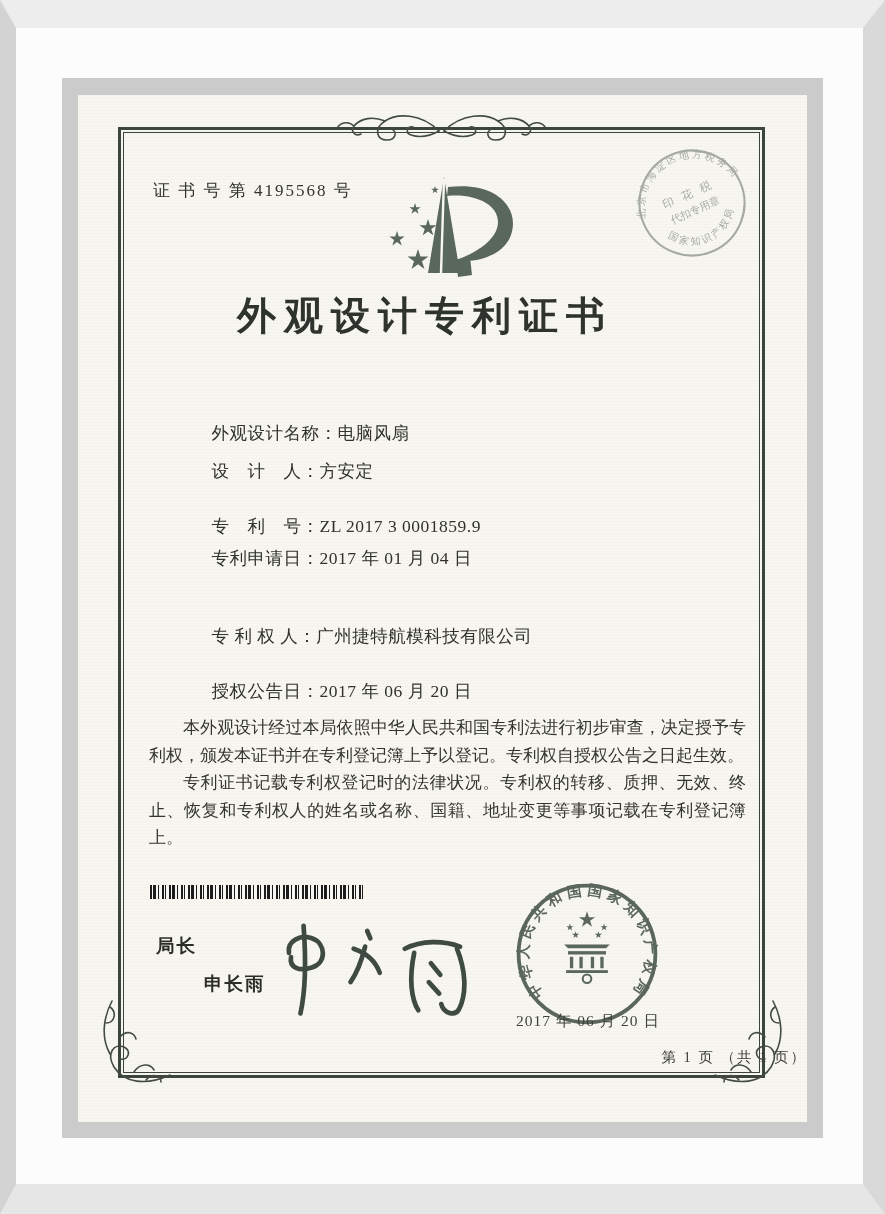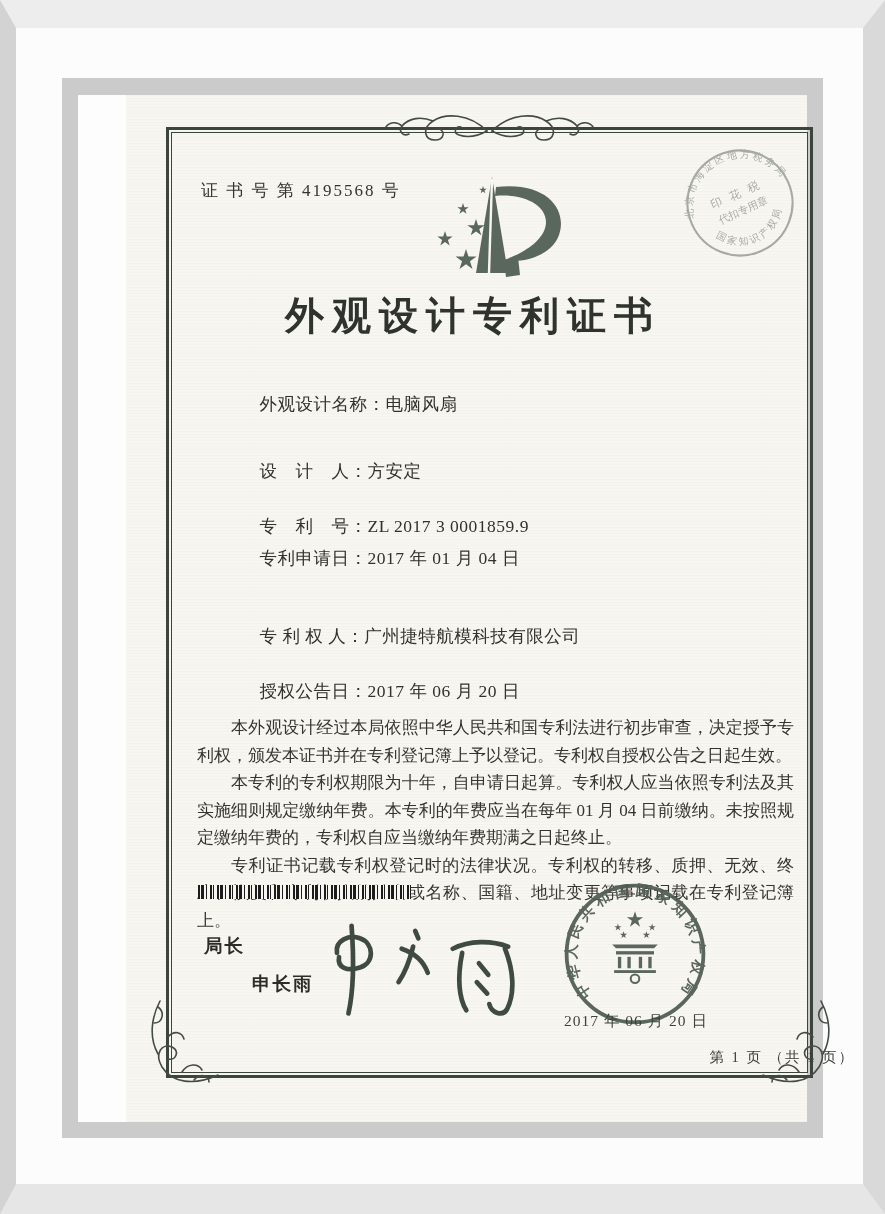--- a/index.html
+++ b/index.html
@@ -8,21 +8,21 @@
   
   .frame-bevel{position:absolute;inset:0;box-sizing:border-box;
     border-style:solid;border-width:28px 22px 30px 16px;
     border-color:#ededed #d9d9d9 #e6e6e6 #d3d3d3;background:#fdfdfd;}
   .frame-face{position:absolute;inset:0;box-sizing:border-box;
     border-style:solid;border-width:50px 40px 46px 46px;border-color:#fcfcfc;
     box-shadow:inset 0 0 6px rgba(0,0,0,.08);}
   .frame-mat{position:absolute;inset:0;box-sizing:border-box;
     border-style:solid;border-width:17px 16px 16px 16px;border-color:#cbcbcb;}
   .paper{position:absolute;inset:0;background:#f8f6f0;
-    background-image:repeating-linear-gradient(0deg,rgba(0,0,0,.015) 0 1px,transparent 1px 3px);margin-left:48px;}
+    background-image:repeating-linear-gradient(0deg,rgba(0,0,0,.015) 0 1px,transparent 1px 3px);}
   
   .cert-border{position:absolute;left:40px;top:32px;width:647px;height:951px;
     box-sizing:border-box;border:3px solid #3c453d;}
   .cert-border-inner{position:absolute;inset:2px;border:1px solid #3c453d;}
   .ornament{position:absolute;pointer-events:none;}
   .orn-stroke{stroke:#434c44;stroke-width:1.6;fill:none;stroke-linecap:round;}
   .cert-no{position:absolute;left:75px;top:84px;font-size:17px;letter-spacing:2px;color:#33342f;}
   .logo-box{position:absolute;left:282px;top:70px;width:180px;height:124px;}
   .title{position:absolute;left:0;top:194px;width:694px;text-align:center;
     font-size:39px;font-weight:bold;letter-spacing:8px;color:#2f332e;}
@@ -113,42 +113,41 @@
               <path transform="translate(58,95) scale(11)" d="M0,-1 L0.225,-0.309 L0.951,-0.309 L0.363,0.118 L0.588,0.809 L0,0.382 L-0.588,0.809 L-0.363,0.118 L-0.951,-0.309 L-0.225,-0.309 Z"></path>
               <polygon points="84,12 68,108 100,108"></polygon>
               <path d="M88,22 C138,16 160,44 151,70 C144,90 116,99 96,95 C119,87 138,73 138,57 C138,39 114,28 87,31 Z"></path>
               <polygon points="96,95 110,92 112,110 98,112"></polygon>
             </g>
             <line x1="84" y1="14" x2="81" y2="108" stroke="#f8f6f0" stroke-width="2.4"></line>
           </svg>
 
           <div class="title">外观设计专利证书</div>
 
-          <div class="field-row" style="top:276px;font-family:Liberation Serif, serif;">
+          <div class="field-row" style="top:305px;font-family:Liberation Serif, serif;">
             <span class="lab">外观设计名称：</span><span>电脑风扇</span>
           </div>
           <div class="field-row" style="top:343px;">
             <span class="lab">设　计　人：</span><span>方安定</span>
           </div>
           <div class="field-row" style="top:398px;">
             <span class="lab">专　利　号：</span><span>ZL 2017 3 0001859.9</span>
           </div>
           <div class="field-row" style="top:430px;">
             <span class="lab">专利申请日：</span><span>2017 年 01 月 04 日</span>
           </div>
           <div class="field-row" style="top:508px;">
             <span class="lab">专 利 权 人：</span><span>广州捷特航模科技有限公司</span>
           </div>
           <div class="field-row" style="top:563px;">
             <span class="lab">授权公告日：</span><span>2017 年 06 月 20 日</span>
           </div>
 
           <div class="paras">
             <p>本外观设计经过本局依照中华人民共和国专利法进行初步审查，决定授予专利权，颁发本证书并在专利登记簿上予以登记。专利权自授权公告之日起生效。</p>
-            <p>本专利的专利权期限为十年，自申请日起算。专利权人应当依照专利法及其实施细则规定缴纳年费。本专利的年费应当在每年 01 月 04 日前缴纳。未按照规定缴纳年费的，专利权自应当缴纳年费期满之日起终止。</p>
             <p>专利证书记载专利权登记时的法律状况。专利权的转移、质押、无效、终止、恢复和专利权人的姓名或名称、国籍、地址变更等事项记载在专利登记簿上。</p>
           </div>
 
           <div class="barcode"></div>
 
           <div class="signer" style="top:838px;text-align:center;">局长</div>
           <div class="signer" style="top:876px;padding-left:48px;">申长雨</div>
 
           <svg class="signature-box" viewBox="0 0 230 95">
             <g fill="none" stroke="#3f4a42" stroke-width="4.5" stroke-linecap="round">

